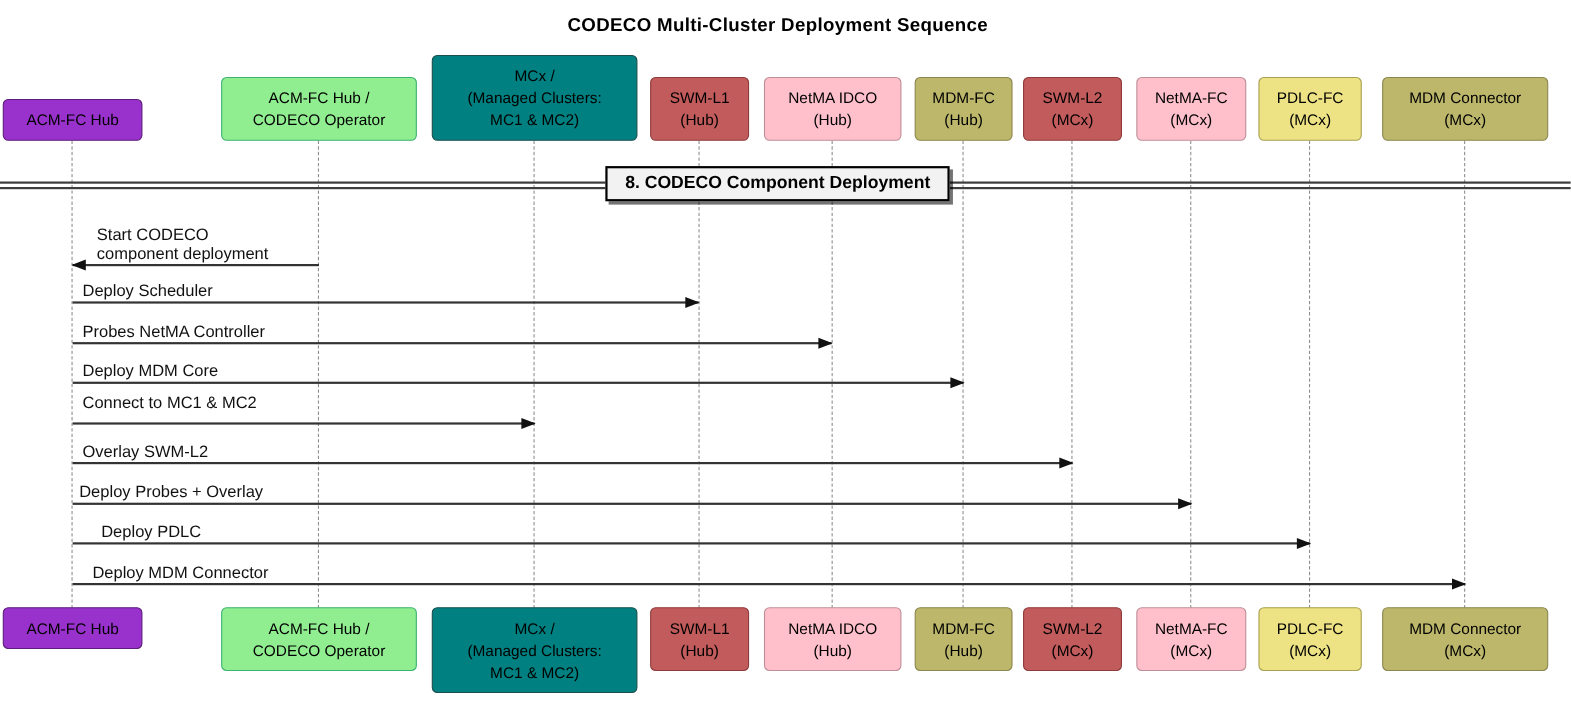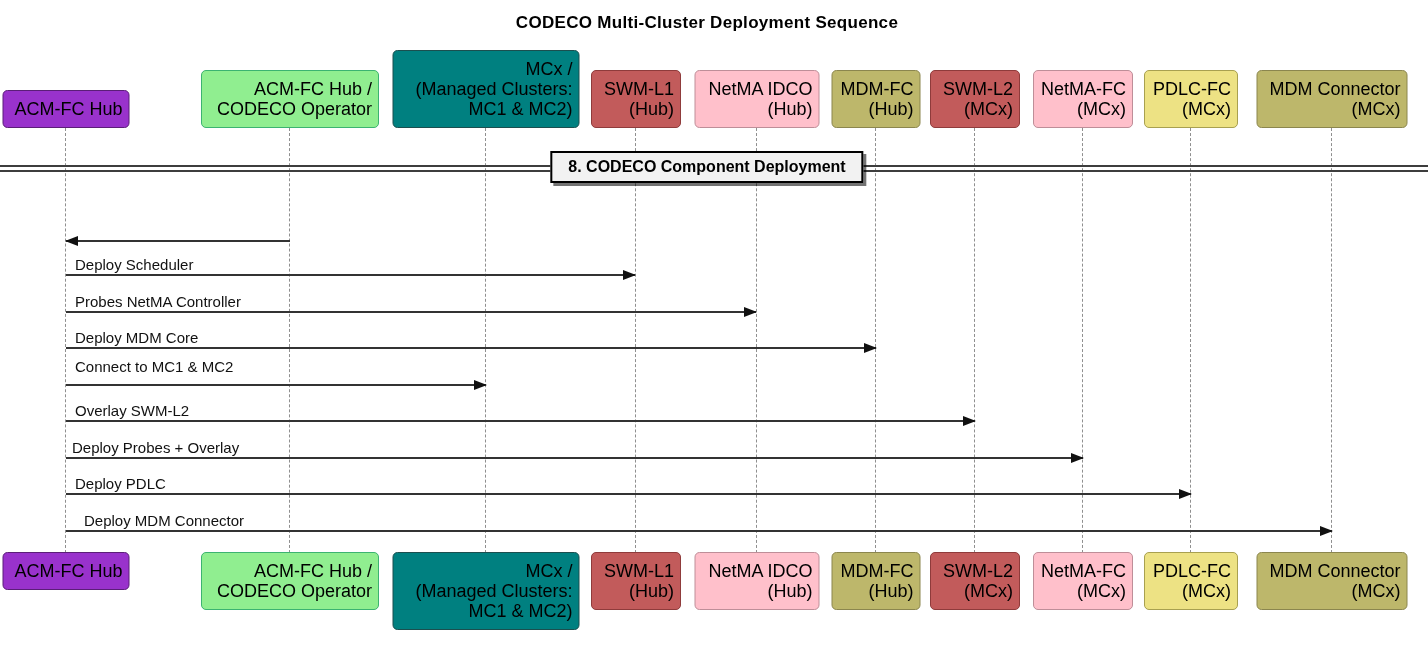--- a/index.html
+++ b/index.html
@@ -11,21 +11,21 @@
     position:absolute;top:13px;left:707px;transform:translateX(-50%);
     font-size:17px;font-weight:bold;white-space:nowrap;letter-spacing:.3px;color:#000;
   }
   .lifeline{
     position:absolute;top:128px;height:425px;width:0;
     border-left:1.5px dashed var(--lifeline,#8f8f8f);z-index:1;
   }
   .actor-box{
     position:absolute;transform:translateX(-50%);box-sizing:border-box;
     border:1.6px solid #555;border-radius:5px;background:#ddd;
-    text-align:right;font-size:18px;line-height:20px;padding:8px 6px;
+    text-align:center;font-size:14px;line-height:20px;padding:8px 6px;
     z-index:3;white-space:nowrap;color:#000;
   }
   .actor-box.top{bottom:520px;}
   .actor-box.bottom{top:552px;}
   .actor-box span{display:block;}
   .divider-line{
     position:absolute;left:0;width:1428px;height:2px;background:var(--divider,#3d3d3d);z-index:2;
   }
   .divider-banner{
     position:absolute;top:151px;left:707px;transform:translateX(-50%);
@@ -103,20 +103,24 @@
   </div>
   <div class="actor-box top" style="left: 1191px; width: 94px; background-color: rgb(237, 226, 132); border-color: rgb(168, 160, 80);">
     <span>PDLC-FC</span>
     <span>(MCx)</span>
   </div>
   <div class="actor-box top" style="left: 1332px; width: 151px; background-color: rgb(189, 183, 107); border-color: rgb(139, 134, 78);">
     <span>MDM Connector</span>
     <span>(MCx)</span>
   </div>
 
+  <div class="msg-label" style="left:88px;top:205px">
+    <span>Start CODECO</span>
+    <span>component deployment</span>
+  </div>
   <div class="msg-line" style="left:66px;top:240px;width:224px">
       <span class="head left"></span>
     </div>
 
   <div class="msg-label" style="left:75px;top:256px">
     <span>Deploy Scheduler</span>
   </div>
   <div class="msg-line" style="left:66px;top:274px;width:569px">
       <span class="head right"></span>
     </div>
@@ -149,21 +153,21 @@
       <span class="head right"></span>
     </div>
 
   <div class="msg-label" style="left:72px;top:439px">
     <span>Deploy Probes + Overlay</span>
   </div>
   <div class="msg-line" style="left:66px;top:457px;width:1017px">
       <span class="head right"></span>
     </div>
 
-  <div class="msg-label" style="left:75px;top:475px">
+  <div class="msg-label" style="left:92px;top:475px">
     <span>Deploy PDLC</span>
   </div>
   <div class="msg-line" style="left:66px;top:493px;width:1125px">
       <span class="head right"></span>
     </div>
 
   <div class="msg-label" style="left:84px;top:512px">
     <span>Deploy MDM Connector</span>
   </div>
   <div class="msg-line" style="left:66px;top:530px;width:1266px">

